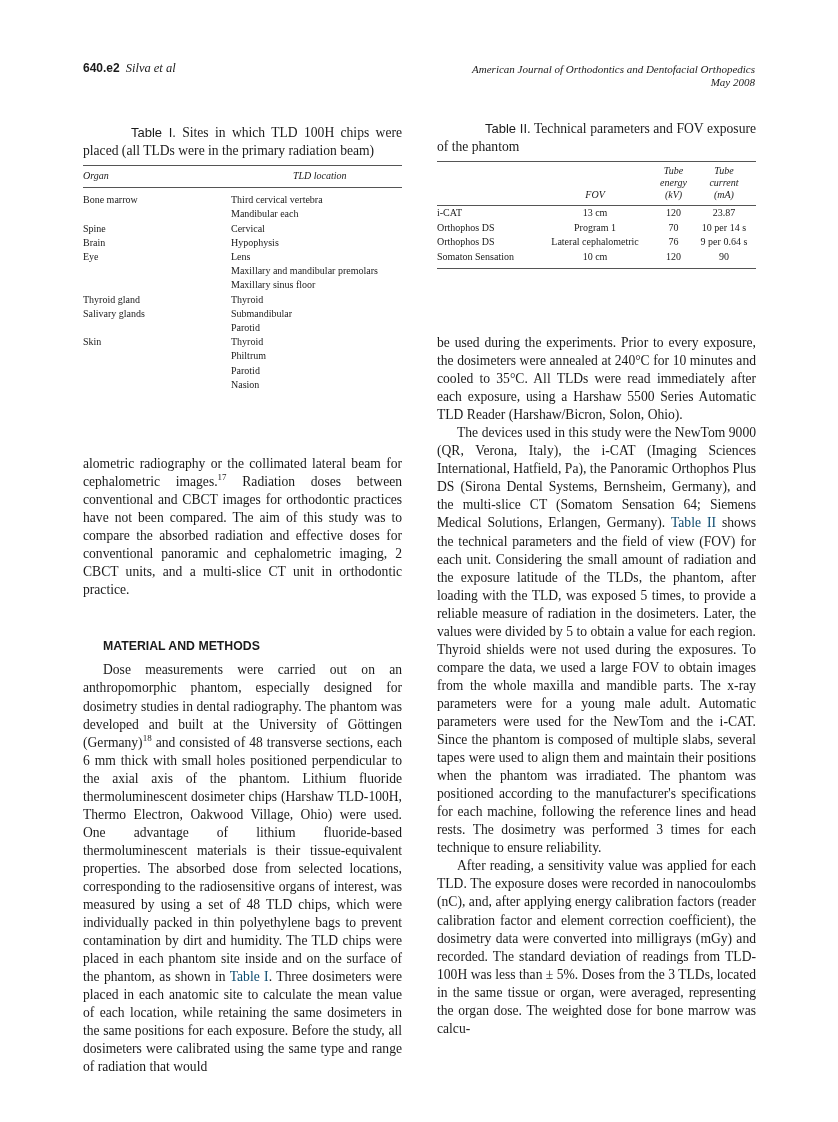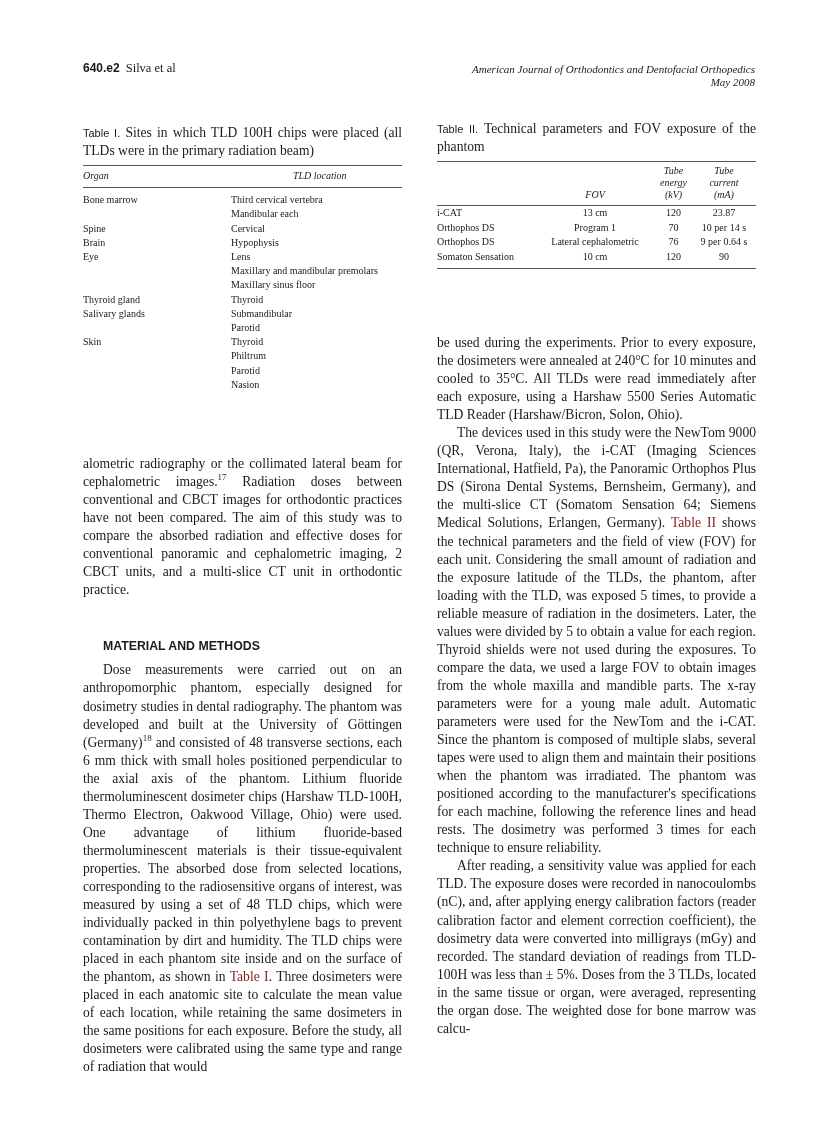--- a/index.html
+++ b/index.html
@@ -1,43 +1,43 @@
 <!DOCTYPE html>
 <html><head>
 <meta charset="utf-8">
 <style>
   html, body { margin: 0; padding: 0; background: #ffffff; }
   body { width: 838px; height: 1122px; position: relative; overflow: hidden; color: #1a1a1a; font-family: "Liberation Serif", serif; }
   .header-left { position: absolute; left: 83px; top: 61px; font-size: 12.5px; }
   .header-left .pg { font-family: "Liberation Sans", sans-serif; font-weight: bold; font-size: 12px; }
-  .header-left .auth { margin-left: 6px; font-size: 12.5px; }
+  .header-left .auth { font-style: italic; margin-left: 6px; font-size: 12.5px; }
   .header-right { position: absolute; right: 83px; top: 63px; text-align: right; font-style: italic; font-size: 11px; line-height: 13px; }
   .col { position: absolute; width: 319px; }
   .col-left { left: 83px; }
   .col-right { left: 437px; }
   .tcap { font-size: 13.6px; line-height: 18px; text-align: justify; }
-  .tcap .tlabel { font-family: "Liberation Sans", sans-serif; font-size: 11px; }
+  .tcap .tlabel { font-family: "Liberation Sans", sans-serif; font-size: 13px; margin-left: 48px; }
   table { border-collapse: collapse; width: 100%; font-size: 10px; line-height: 14.2px; }
   .t1 { margin-top: 5px; border-top: 1.4px solid #555; }
   .t1 th { font-style: italic; font-weight: normal; text-align: left; padding: 3px 0 4px 0; border-bottom: 1.4px solid #555; font-size: 10px; }
   .t1 th.loc { padding-left: 62px; }
   .t1 td { padding: 0; vertical-align: top; }
   .t1 td.organ { width: 148px; }
   .t1 tr.first td { padding-top: 5px; }
   .t2 { margin-top: 5px; border-top: 1.4px solid #555; border-bottom: 1.4px solid #555; }
   .t2 th { font-style: italic; font-weight: normal; text-align: center; padding: 3px 0 4px 0; border-bottom: 1.4px solid #555; line-height: 12px; font-size: 10px; vertical-align: bottom; }
   .t2 td { padding: 0; text-align: center; line-height: 14.5px; }
   .t2 td.dev { text-align: left; width: 98px; }
   .t2 tr.first td { padding-top: 5px; }
   .t2 tr.last td { padding-bottom: 4px; }
   .body-text { font-size: 13.6px; line-height: 18.05px; text-align: justify; }
   .body-text p { margin: 0; }
   .indent { text-indent: 20px; }
   sup { font-size: 9px; line-height: 0; }
-  .link { color: #7f1d1d; }
+  .link { color: #0c4a6e; }
   .section { font-family: "Liberation Sans", sans-serif; font-weight: bold; font-size: 12.3px; margin: 0; padding-left: 20px; }
 </style>
 </head>
 <body>
 
 <div class="header-left">
   <span class="pg">640.e2</span><span class="auth">Silva et al</span>
 </div>
 <div class="header-right">
   <div>American Journal of Orthodontics and Dentofacial Orthopedics</div>

